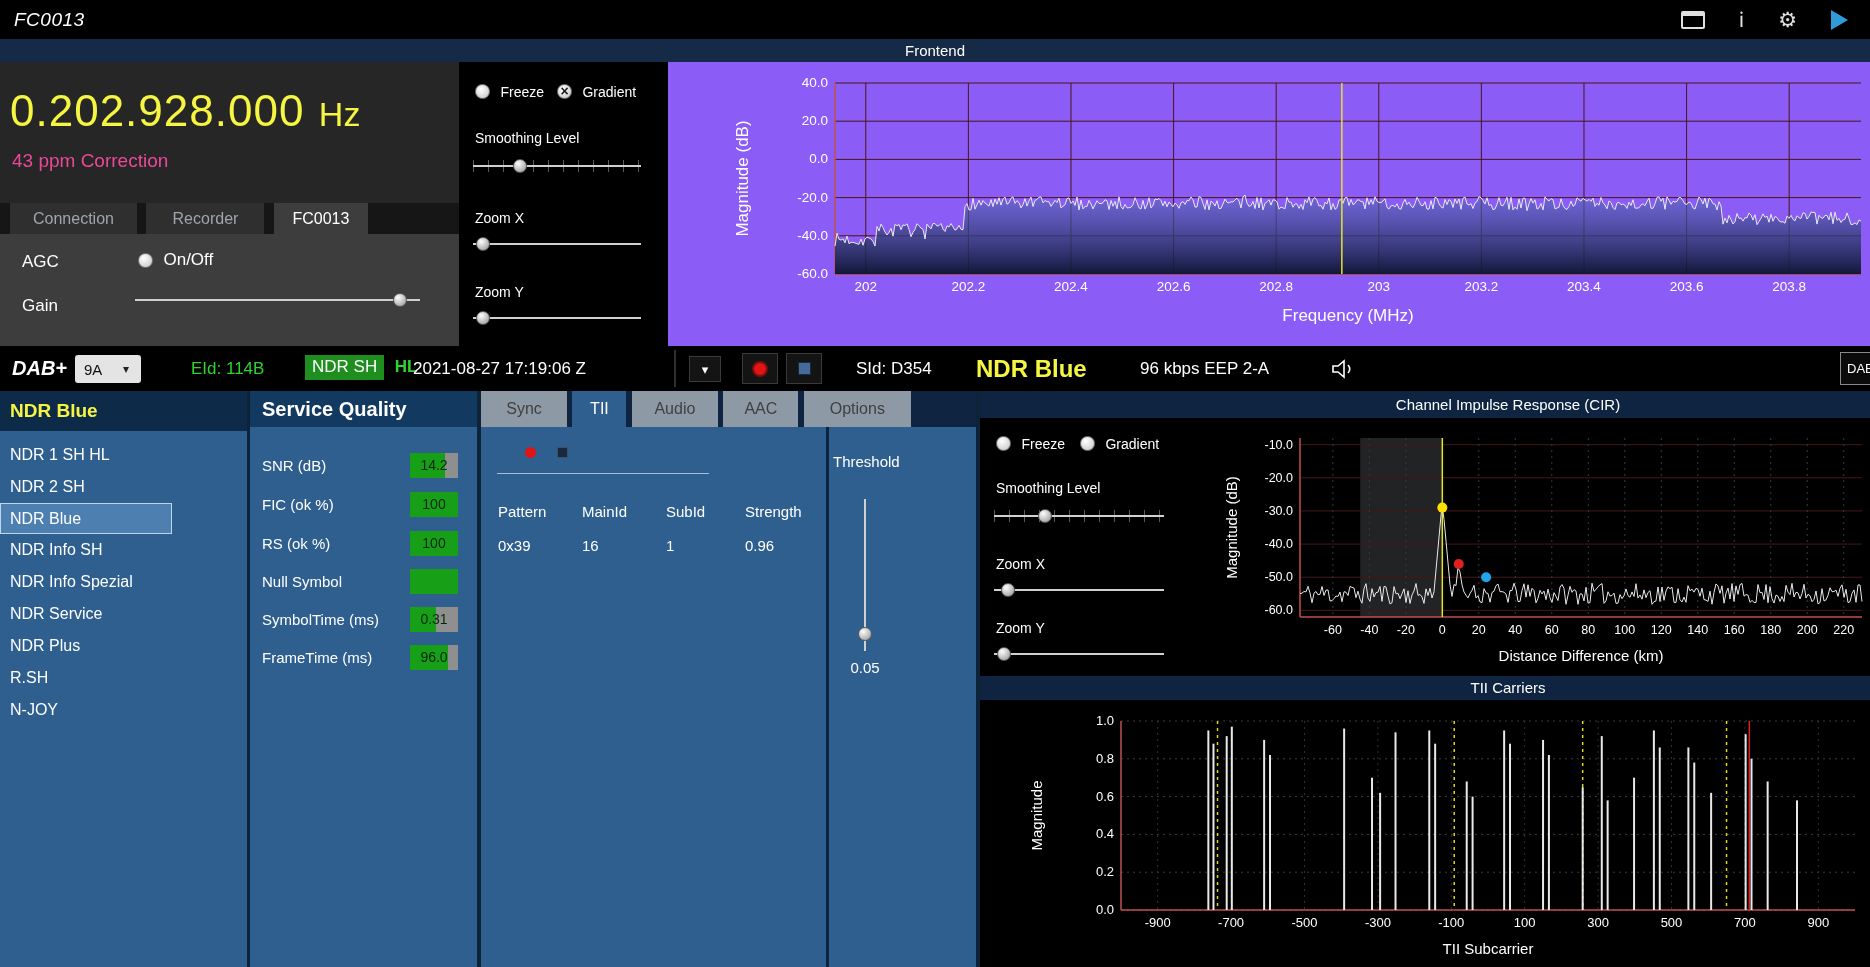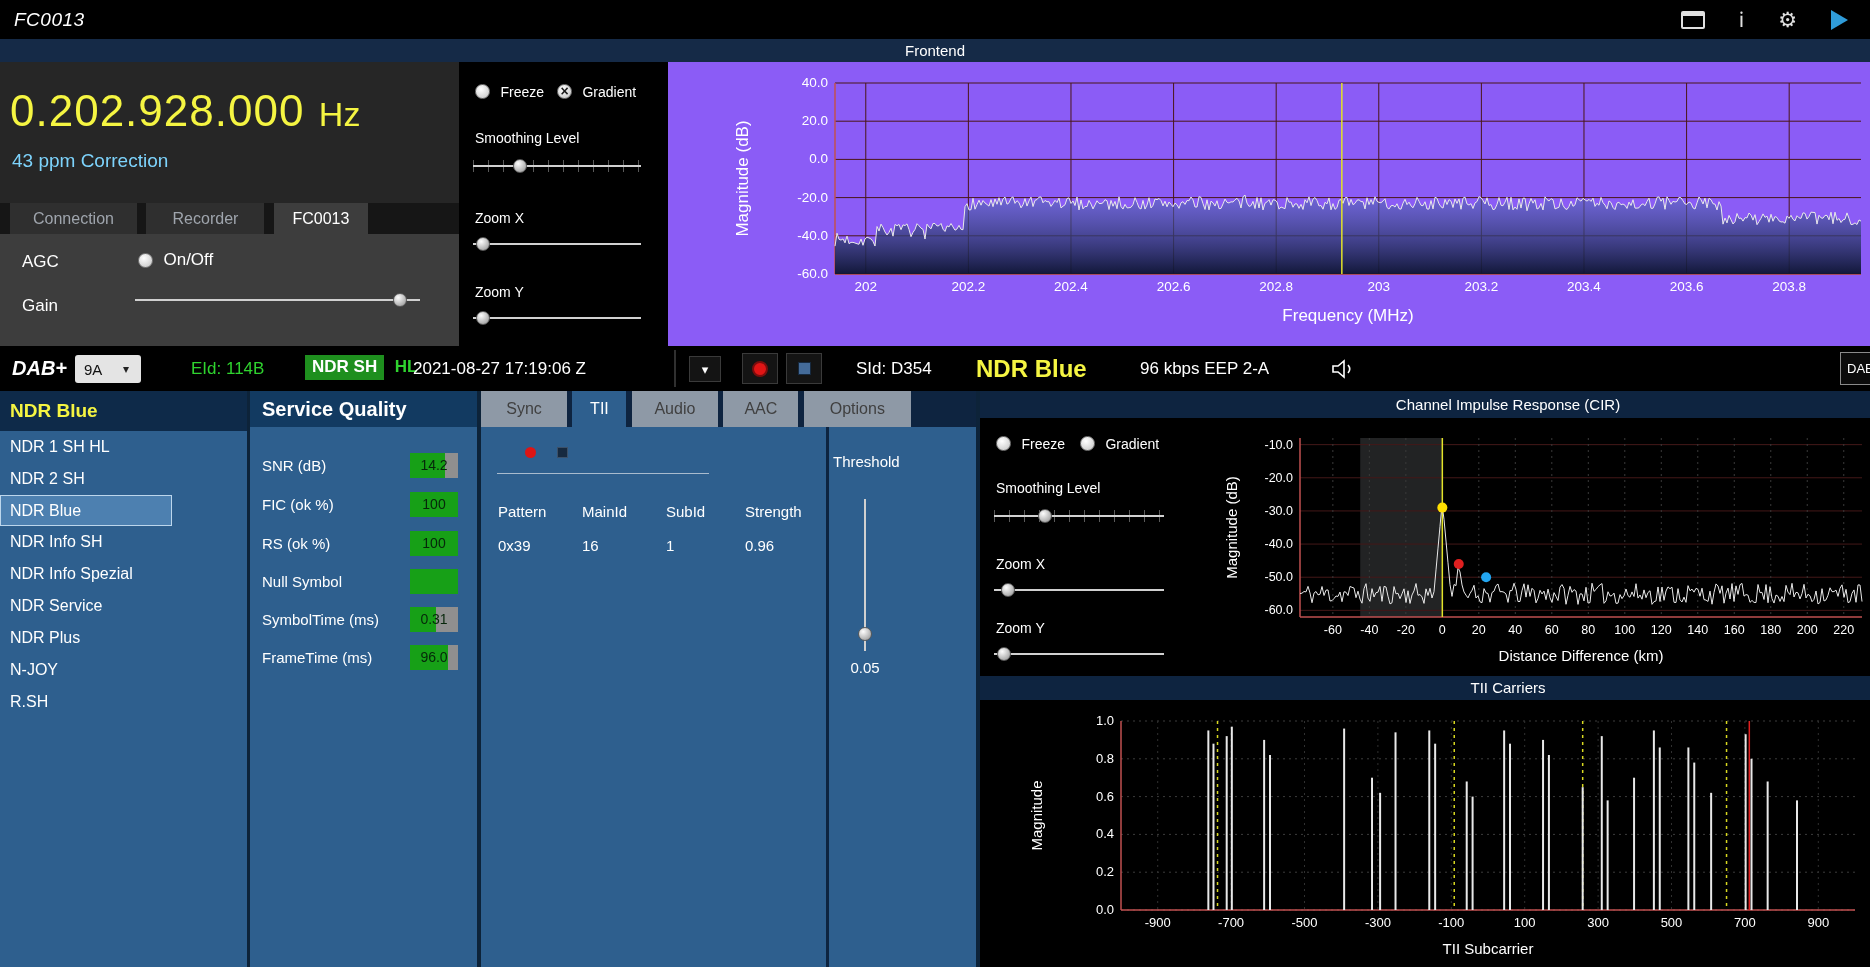--- a/index.html
+++ b/index.html
@@ -18,21 +18,21 @@
   .play-icon{width:0;height:0;border-left:17px solid #2f9bd8;border-top:10px solid transparent;border-bottom:10px solid transparent;display:inline-block}
 
   
   .frontend-bar{left:0;top:39px;width:1870px;height:23px;background:#152a47;text-align:center;font-size:15px;line-height:23px}
 
   
   .freq-panel{left:0;top:62px;width:459px;height:284px;background:#262626}
   .freq-line{position:absolute;left:10px;top:24px;white-space:nowrap}
   .freq-val{font-size:44px;color:#f5f542;letter-spacing:1px}
   .freq-unit{font-size:34px;color:#f5f542;margin-left:10px}
-  .ppm{position:absolute;left:12px;top:88px;color:#7dd3fc;font-size:19px}
+  .ppm{position:absolute;left:12px;top:88px;color:#ec4899;font-size:19px}
   .ftabs{position:absolute;left:0;top:141px;width:100%;height:31px;background:#161616;padding-left:10px;white-space:nowrap}
   .ftab{display:inline-block;height:31px;line-height:31px;text-align:center;font-size:16px;background:#2f2f2f;color:#9fa5ad;margin-right:5px;vertical-align:top}
   .ftab.active{background:#3d3d3d;color:#fff}
   .ftab-content{position:absolute;left:0;top:172px;width:100%;height:112px;background:#3d3d3d}
 
   
   .ctl-panel{background:#000}
   .ctl-label{font-size:14px;color:#fff}
   .radio{display:inline-block;width:15px;height:15px;border-radius:50%;background:radial-gradient(circle at 38% 32%,#ffffff,#c2c2c2);border:1px solid #7a7a7a;vertical-align:middle}
   .radio.checked{position:relative}
@@ -46,31 +46,31 @@
   .vslider .vtrack{position:absolute;top:0;bottom:0;left:7px;width:2px;background:#d0d0d0}
   .vscrollbar{width:7px;background:#777;border-radius:3px}
 
   
   .dab-bar{left:0;top:346px;width:1870px;height:45px;background:#000}
   .dab-mode{font-style:italic;font-weight:bold;font-size:20px;line-height:45px}
   .combo{background:#e4e4e4;border-radius:3px;color:#111;display:flex;align-items:center}
   .combo-val{flex:1;padding-left:9px;font-size:15px}
   .combo-arrow{width:18px;color:#222;font-size:12px}
   .green-text{color:#2fd32f}
-  .ens-badge{background:#1e8f1e;color:#fff;font-size:17px;font-weight:bold;padding:2px 7px 3px;display:inline-block}
+  .ens-badge{background:#1e8f1e;color:#fff;font-size:17px;font-weight:normal;padding:2px 7px 3px;display:inline-block}
   .sq-btn{background:#141414;border:1px solid #3a3a3a;display:flex;align-items:center;justify-content:center}
   .rec-dot{width:16px;height:16px;border-radius:50%;background:#e01515;border:2px solid #7a0d0d}
   .stop-sq{width:13px;height:13px;background:#446b99;border:1px solid #16293f}
   .service-name{color:#f5f542;font-size:24px;font-weight:bold;line-height:45px}
   .dab-box{left:1840px;top:6px;width:46px;height:33px;border:1px solid #8a8a8a;background:#0b0b0b;line-height:31px;padding-left:6px;font-size:13px}
 
   
   .services-panel{left:0;top:391px;width:247px;height:576px;background:#2e5f8e}
   .svc-header{height:40px;background:#0e2a49;line-height:40px;padding-left:10px;color:#f5f542;font-size:19px;font-weight:bold}
-  .svc-list{}
+  .svc-list{padding-top:8px}
   .svc-item{height:32px;line-height:32px;padding-left:10px;font-size:16px}
   .svc-item.selected{background:#4d80b0;border:1px solid #bcd6ec;width:172px;height:31px;line-height:29px;padding-left:9px}
 
   .quality-panel{left:250px;top:391px;width:227px;height:576px;background:#2e5f8e}
   .q-header{height:36px;background:#123a61;line-height:36px;padding-left:12px;font-size:20px;font-weight:bold}
   .q-row{position:absolute;left:0;width:100%;height:25px}
   .q-label{display:inline-block;padding-left:12px;font-size:15px;line-height:25px}
   .q-badge{position:absolute;left:160px;top:0;width:48px;height:25px;background:#8f8f8f;overflow:hidden}
   .q-fill{position:absolute;left:0;top:0;bottom:0;background:#17a017}
   .q-val{position:relative;display:block;text-align:center;line-height:25px;font-size:14px;color:#06270a}
@@ -246,22 +246,22 @@
   <div class="abs services-panel">
     <div class="svc-header"><span>NDR Blue</span></div>
     <div class="svc-list">
       <div class="svc-item">NDR 1 SH HL</div>
       <div class="svc-item">NDR 2 SH</div>
       <div class="svc-item selected">NDR Blue</div>
       <div class="svc-item">NDR Info SH</div>
       <div class="svc-item">NDR Info Spezial</div>
       <div class="svc-item">NDR Service</div>
       <div class="svc-item">NDR Plus</div>
+      <div class="svc-item">R.SH</div>
       <div class="svc-item">N-JOY</div>
-      <div class="svc-item">R.SH</div>
     </div>
   </div>
 
   <div class="abs quality-panel">
     <div class="q-header">Service Quality</div>
     <div class="q-row" style="top:62px">
       <span class="q-label">SNR (dB)</span>
       <span class="q-badge">
           <span class="q-fill" style="width: 72%;"></span>
           <span class="q-val">14.2</span>

